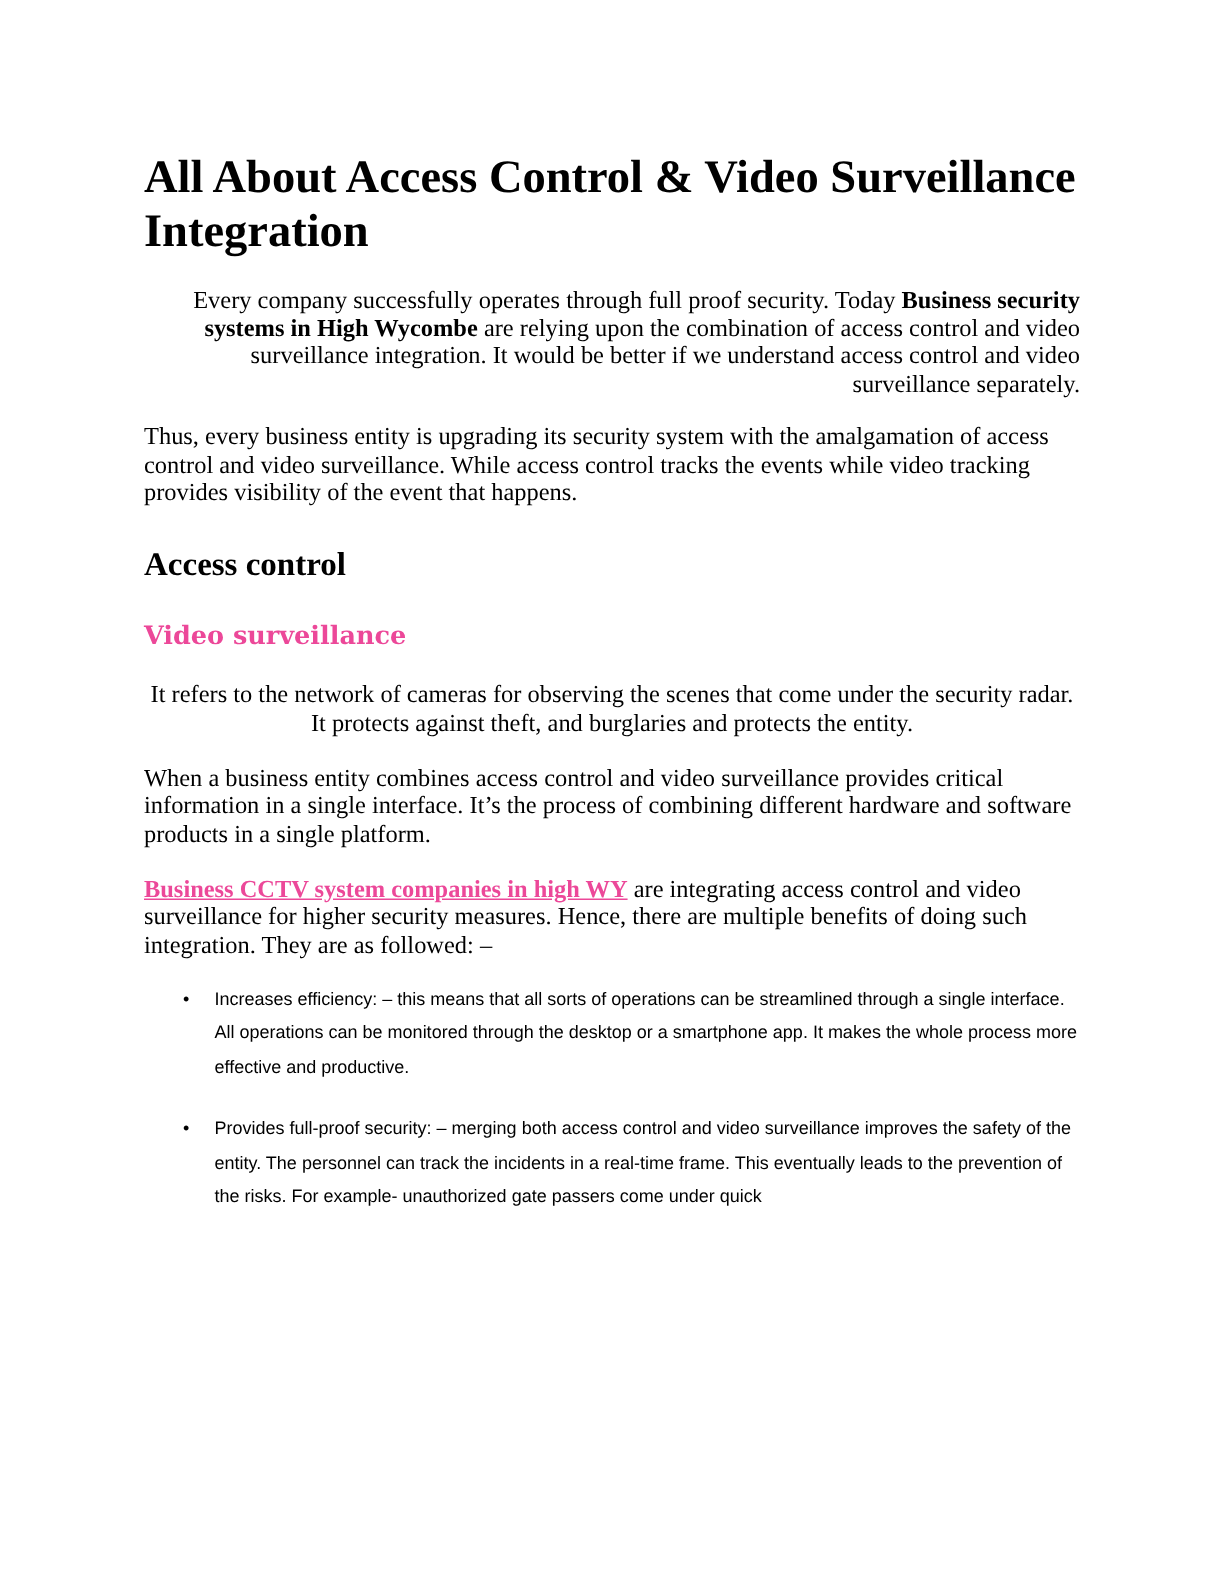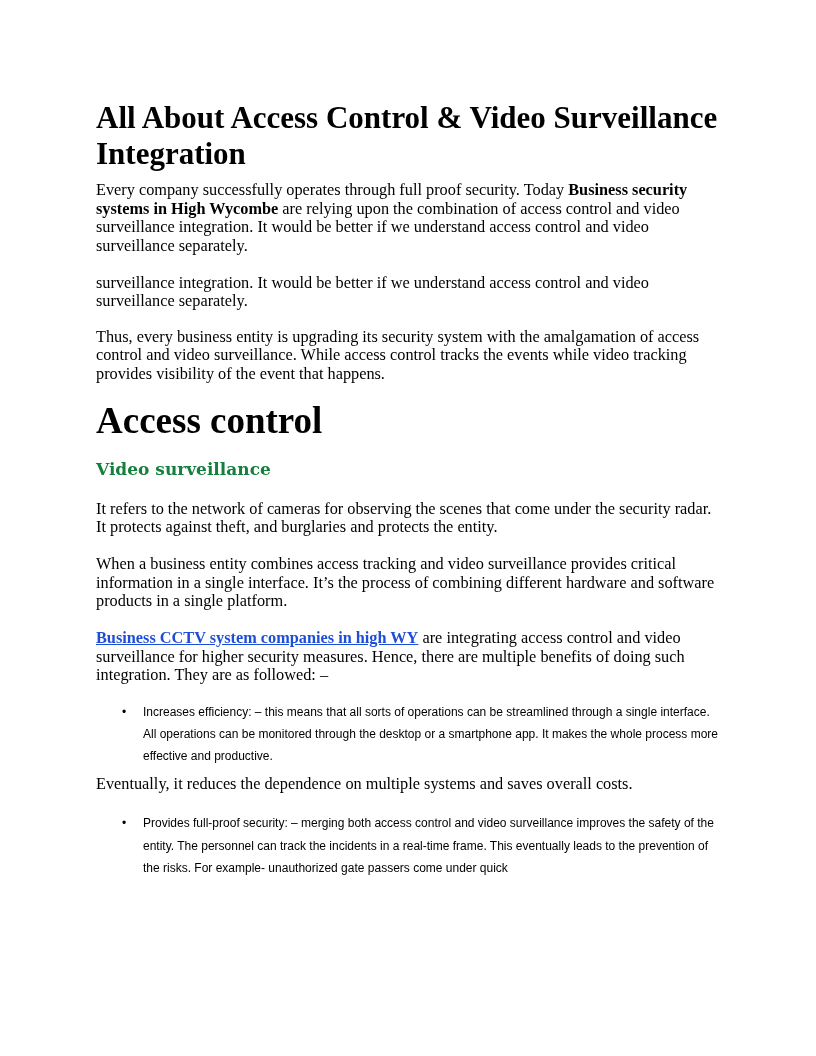--- a/index.html
+++ b/index.html
@@ -18,26 +18,26 @@
     font-size: 31px;
     line-height: 36px;
     font-weight: bold;
     margin: 0;
   }
   .p {
     font-size: 16.3px;
     line-height: 18.5px;
     margin: 18.5px 0 0 0;
   }
-  .p-first   { margin-top: 9px; }
+  .p-first   { margin-top: 19px; text-align: right; }
   .p-thus    { margin-top: 17px; }
   .p-access  { margin-top: 17.5px; }
-  .p-video   { margin-top: 20.5px; }
+  .p-video   { margin-top: 20.5px; text-align: center; }
   .h1 {
-    font-size: 37px;
+    font-size: 22px;
     line-height: 36px;
     font-weight: bold;
     margin: 20px 0 0 0;
   }
   .h2 {
     font-family: "DejaVu Serif", serif;
     font-size: 17px;
     line-height: 20px;
     font-weight: bold;
     margin: 20px 0 0 0;
@@ -68,38 +68,36 @@
 </style>
 </head>
 <body>
 
 <div class="page">
 
   <h1 class="doc-title">All About Access Control &amp; Video Surveillance Integration</h1>
 
   <p class="p p-first"><span>Every company successfully operates through full proof security. Today </span><b>Business security systems in High Wycombe</b><span> are relying upon the combination of access control and video surveillance integration. It would be better if we understand access control and video surveillance separately.</span></p>
 
-  <p class="p">surveillance integration. It would be better if we understand access control and video surveillance separately.</p>
 
   <p class="p p-thus">Thus, every business entity is upgrading its security system with the amalgamation of access control and video surveillance. While access control tracks the events while video tracking provides visibility of the event that happens.</p>
 
   <h2 class="h1">Access control</h2>
 
 
-  <h3 class="h2" style="color: #15803d;">Video surveillance</h3>
+  <h3 class="h2" style="color: #ec4899;">Video surveillance</h3>
 
   <p class="p p-video">It refers to the network of cameras for observing the scenes that come under the security radar. It protects against theft, and burglaries and protects the entity.</p>
 
-  <p class="p">When a business entity combines access tracking and video surveillance provides critical information in a single interface. It’s the process of combining different hardware and software products in a single platform.</p>
+  <p class="p">When a business entity combines access control and video surveillance provides critical information in a single interface. It’s the process of combining different hardware and software products in a single platform.</p>
 
-  <p class="p"><a class="doclink" href="#" style="color: #1d4ed8; font-weight: bold;">Business CCTV system companies in high WY</a><span> are integrating access control and video surveillance for higher security measures. Hence, there are multiple benefits of doing such integration. They are as followed: –</span></p>
+  <p class="p"><a class="doclink" href="#" style="color: #ec4899; font-weight: bold;">Business CCTV system companies in high WY</a><span> are integrating access control and video surveillance for higher security measures. Hence, there are multiple benefits of doing such integration. They are as followed: –</span></p>
 
   <ul class="bullet-list">
     <li>Increases efficiency: – this means that all sorts of operations can be streamlined through a single interface. All operations can be monitored through the desktop or a smartphone app. It makes the whole process more effective and productive.</li>
   </ul>
 
-  <p class="p p-eventually">Eventually, it reduces the dependence on multiple systems and saves overall costs.</p>
 
   <ul class="bullet-list list-second">
     <li>Provides full-proof security: – merging both access control and video surveillance improves the safety of the entity. The personnel can track the incidents in a real-time frame. This eventually leads to the prevention of the risks. For example- unauthorized gate passers come under quick</li>
   </ul>
 
 </div>
 
 </body></html>

